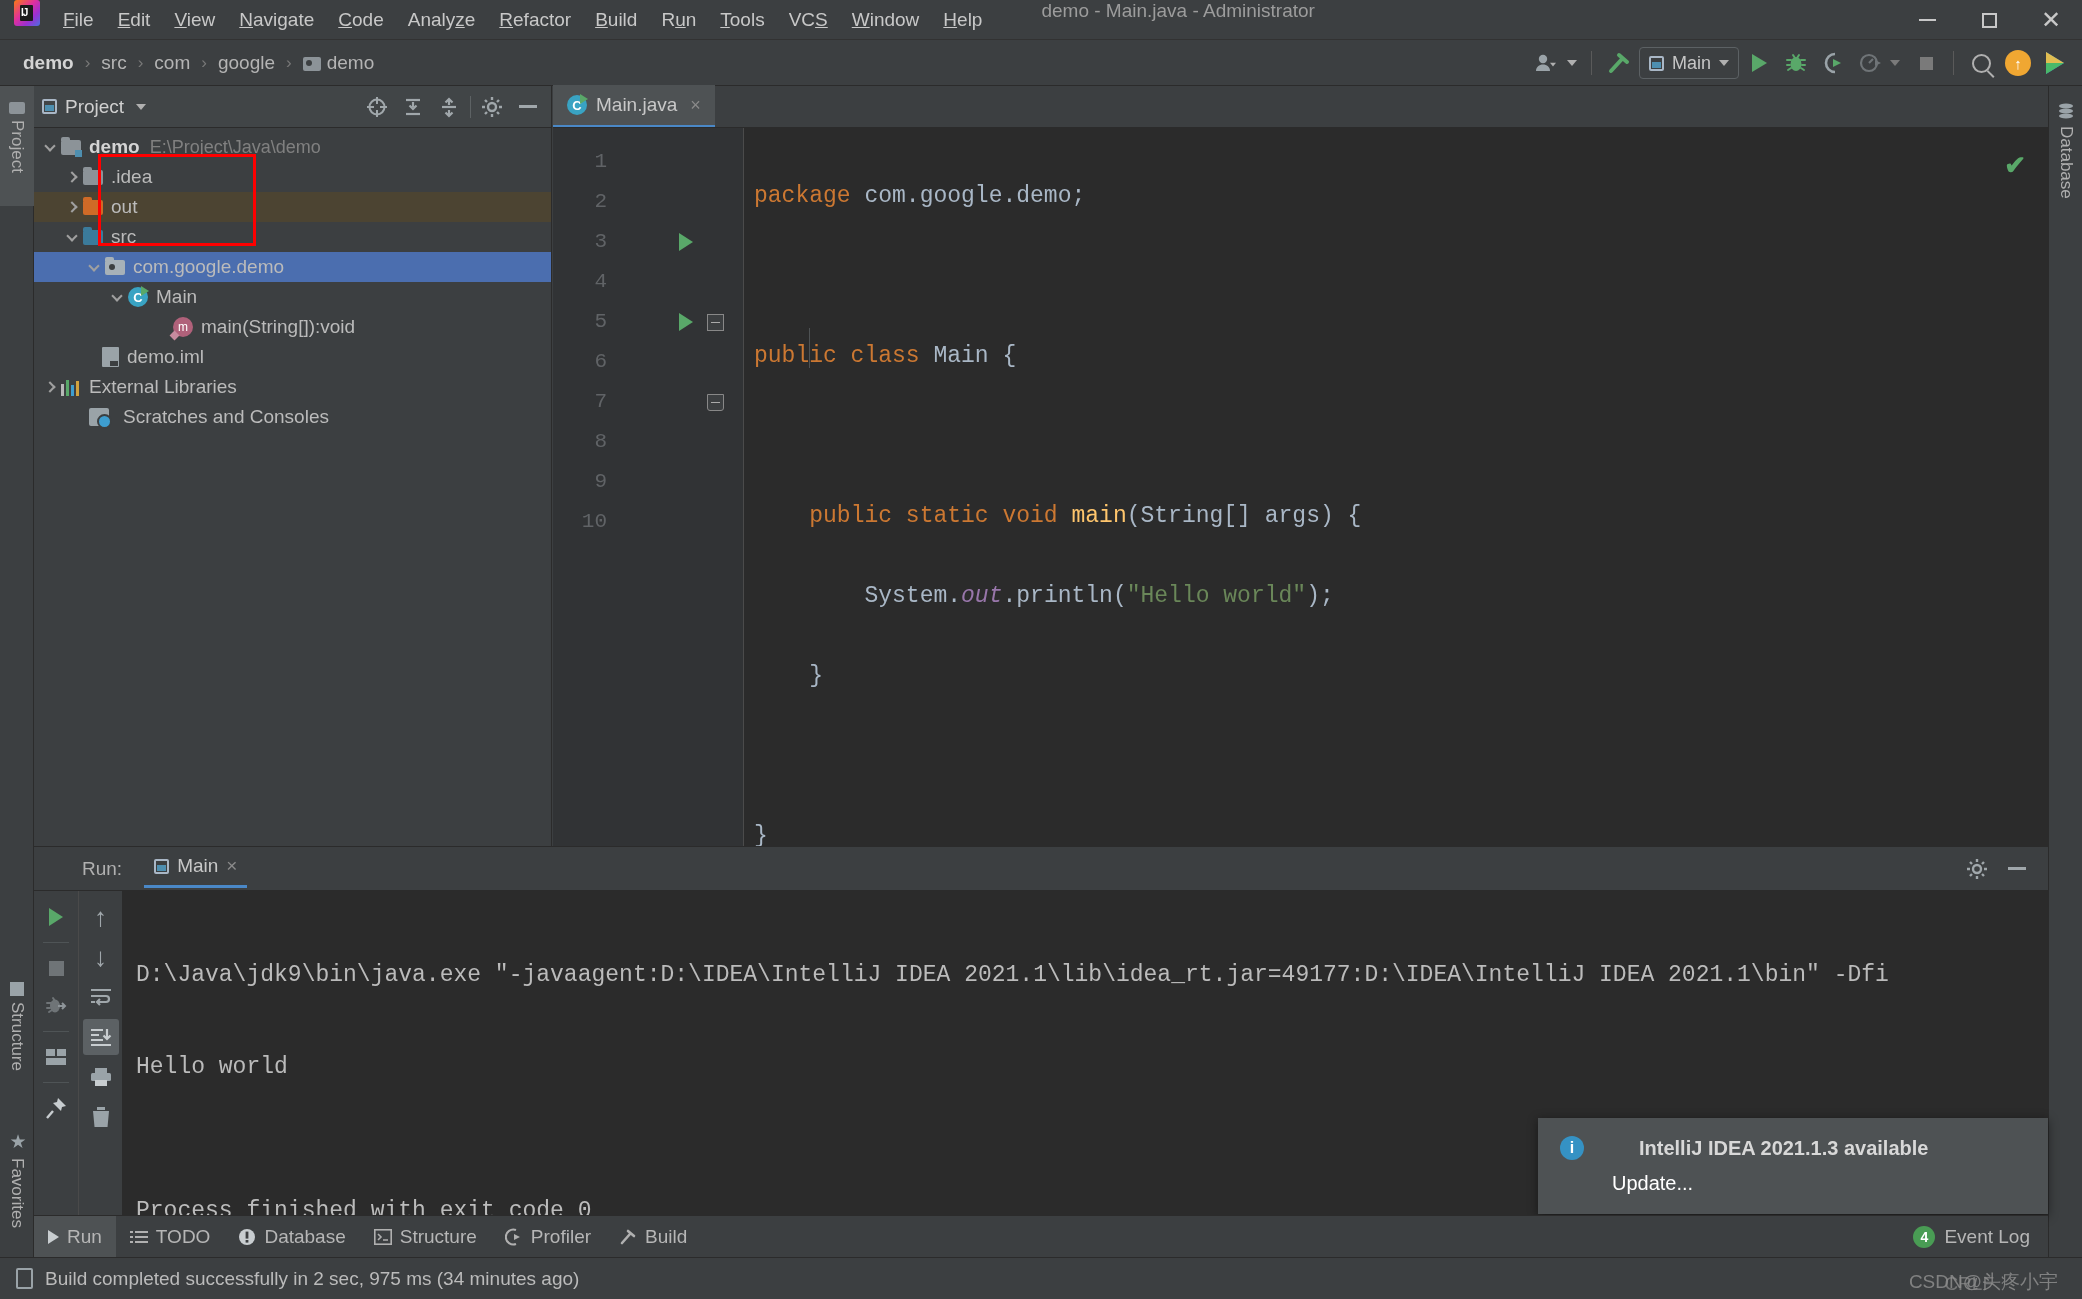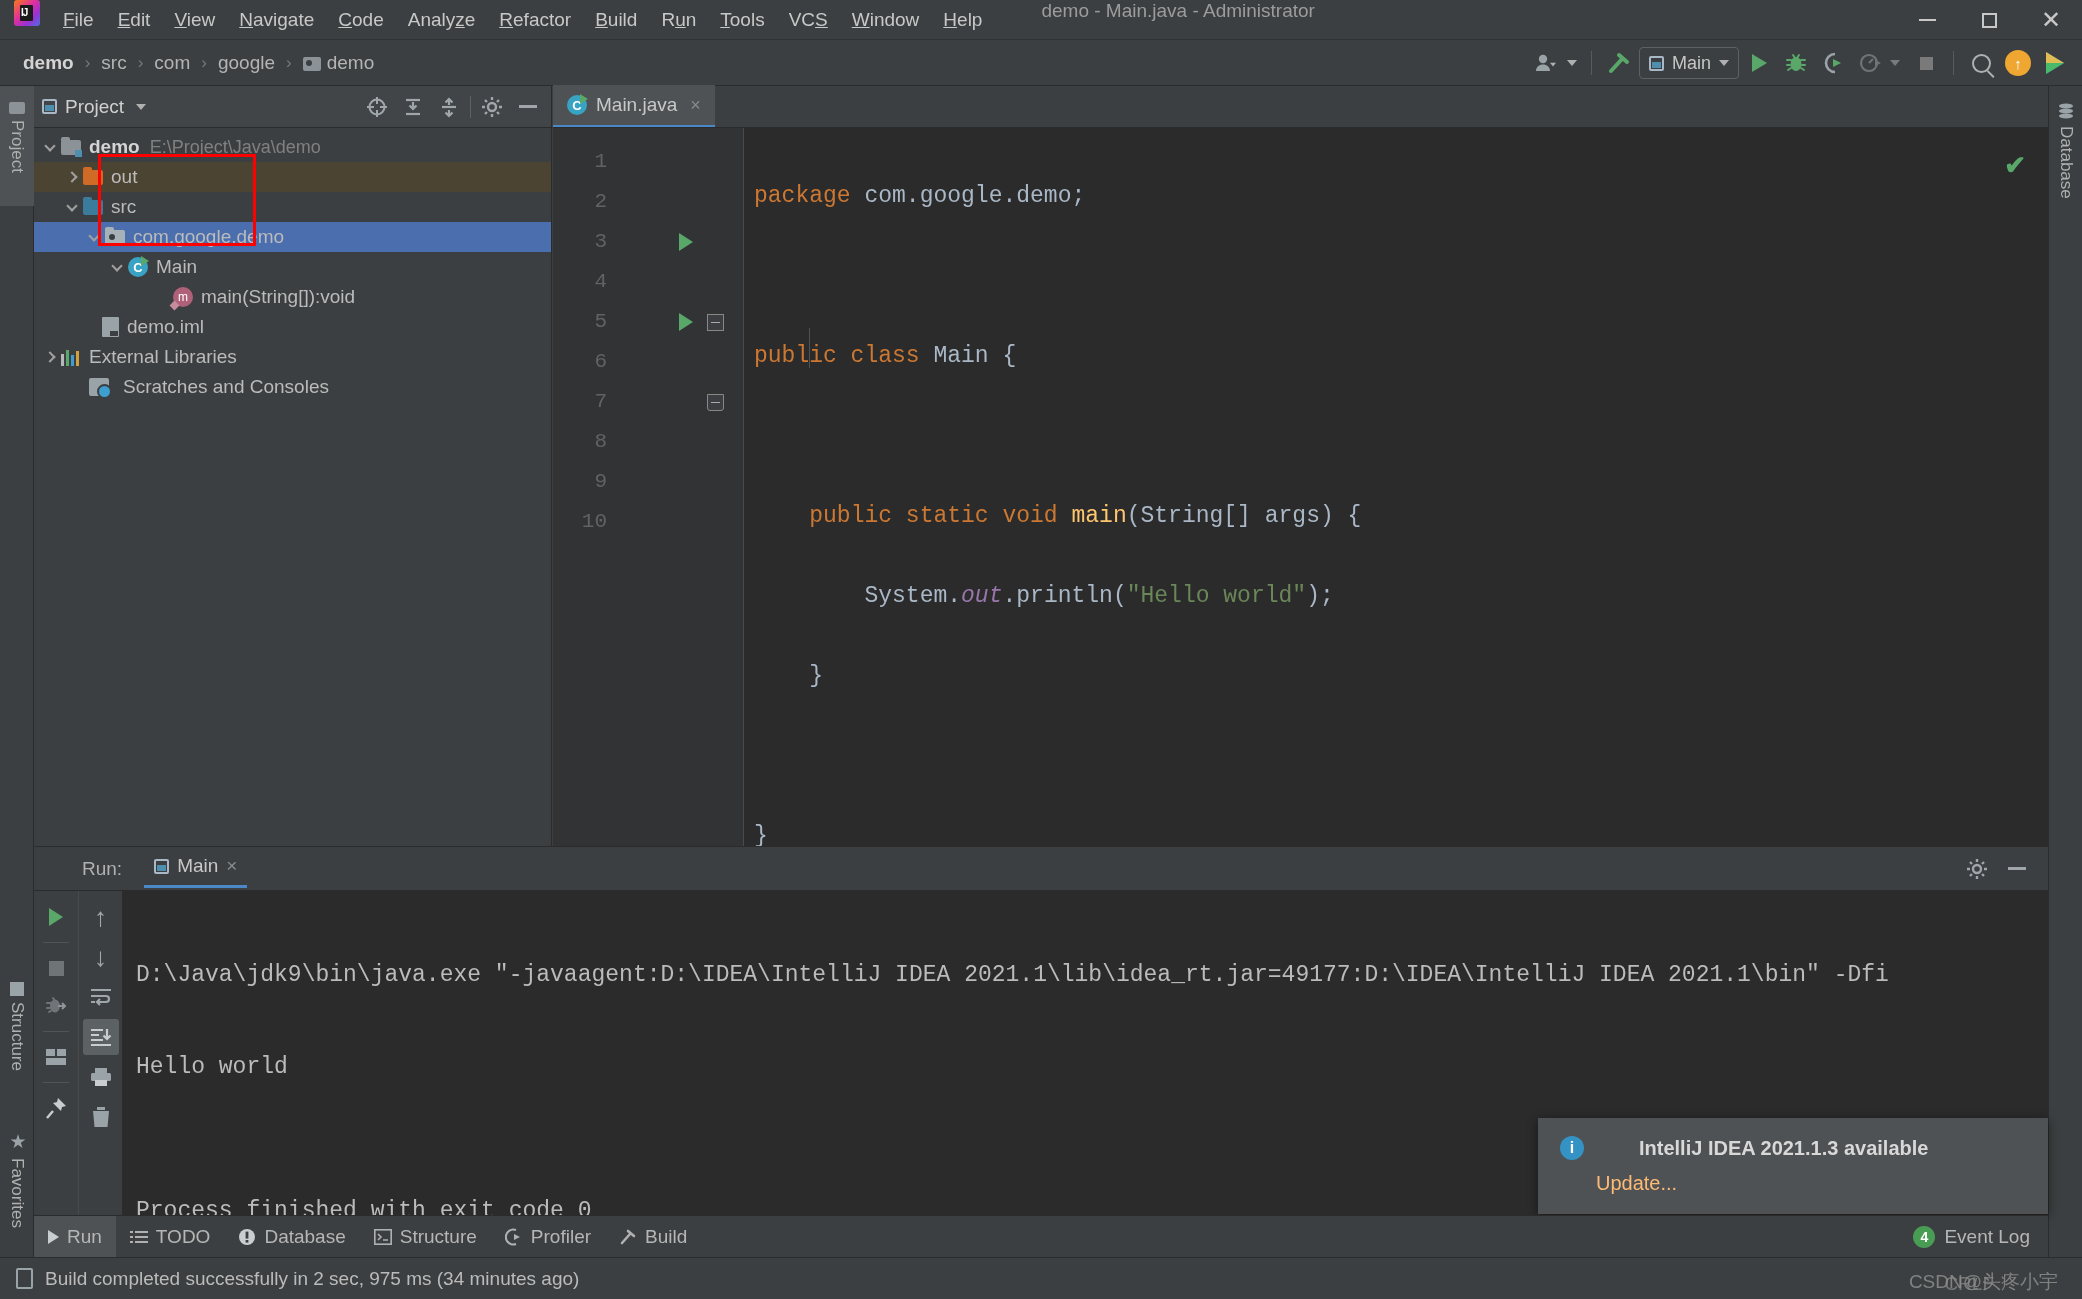--- a/index.html
+++ b/index.html
@@ -304,21 +304,21 @@
     position:absolute; right:34px; bottom:85px; width:510px; height:96px;
     background:#4e5254; box-shadow:0 2px 10px rgba(0,0,0,.45);
     padding:18px 22px;
   }
   .notif-row{display:flex;align-items:center;gap:12px;}
   .info-ic {
     width:24px;height:24px;border-radius:50%;background:#3592c4;color:#fff;
     font-size:16px;font-weight:bold;display:flex;align-items:center;justify-content:center;flex:none;
   }
   .notif-title{font-size:20px;color:#d8d8d8;font-weight:bold;margin-left:43px;}
-  .notif-link{font-size:20px;color:#fdba74;margin-top:12px;margin-left:36px;cursor:pointer;}
+  .notif-link{font-size:20px;color:#ffffff;margin-top:12px;margin-left:52px;cursor:pointer;}
 
   
   .bottomtabs {
     position:absolute; left:34px; bottom:42px; width:2014px; height:42px;
     background:#3c3f41; display:flex; align-items:center; border-top:1px solid #2b2b2b;
   }
   .btab {
     display:flex; align-items:center; gap:8px; font-size:19px; color:#b6b6b6;
     padding:8px 14px; height:42px;
   }
@@ -527,20 +527,25 @@
       </div>
     </div>
 
     <div class="tree">
       <div class="trow" style="padding-left:8px;">
         <span class="arrow chev-d"></span>
         <span class="fld mod"></span>
         <span class="tlabel bold">demo</span>
         <span class="tpath">E:\Project\Java\demo</span>
       </div>
+      <div class="trow" style="padding-left:30px;">
+        <span class="arrow chev-r"></span>
+        <span class="fld gray"></span>
+        <span class="tlabel">.idea</span>
+      </div>
       <div class="trow out-hl" style="padding-left:30px;">
         <span class="arrow chev-r"></span>
         <span class="fld orange"></span>
         <span class="tlabel">out</span>
       </div>
       <div class="trow" style="padding-left:30px;">
         <span class="arrow chev-d"></span>
         <span class="fld blue"></span>
         <span class="tlabel">src</span>
       </div>

